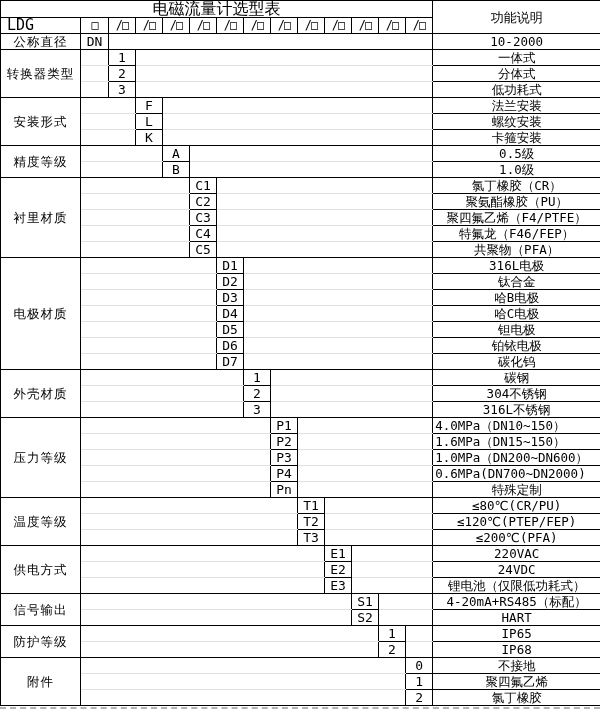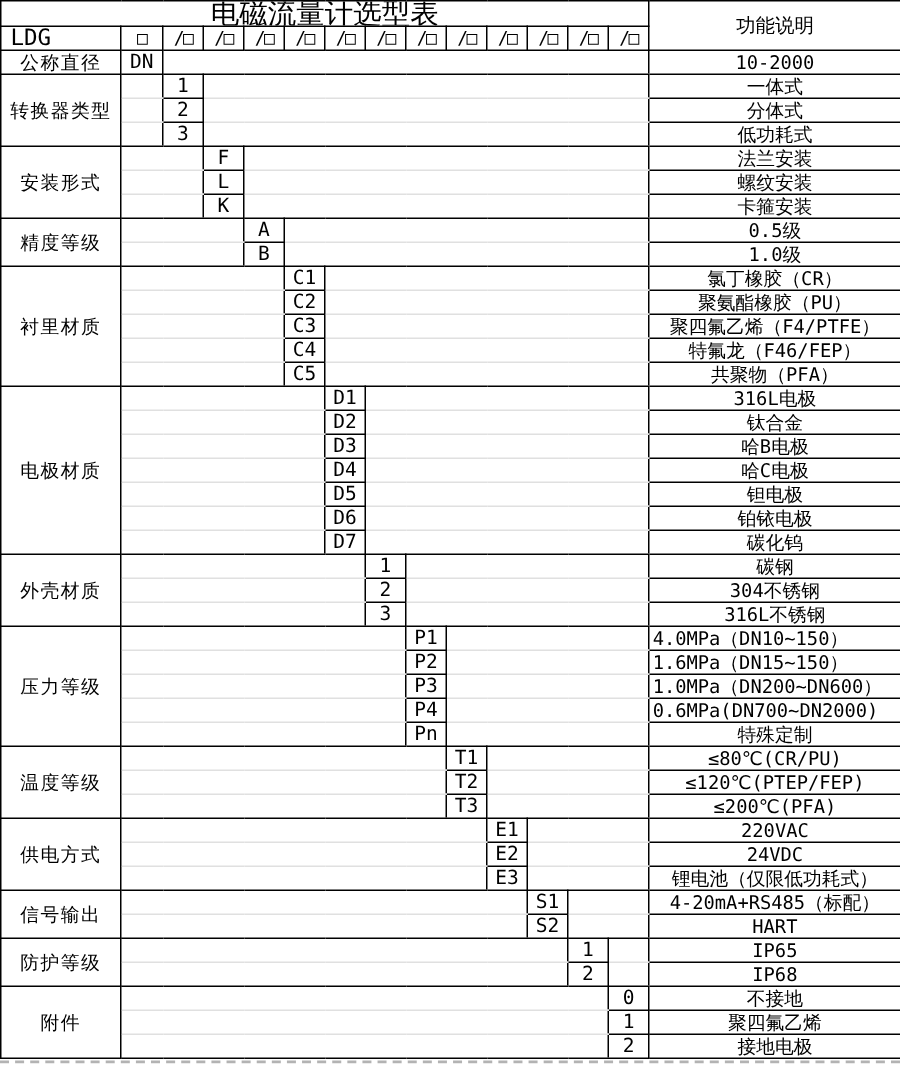--- a/index.html
+++ b/index.html
@@ -1,21 +1,21 @@
 <!DOCTYPE html>
 <html><head>
 <meta charset="utf-8">
 <style>
   html,body{margin:0;padding:0;background:#fff;}
   body{width:600px;font-family:"DejaVu Sans Mono","DejaVu Sans","Liberation Sans",sans-serif;color:#000;}
   table.sel{border-collapse:collapse;width:600px;table-layout:fixed;border:1px solid #000;}
   td{padding:0;height:15px;line-height:15px;font-size:12.5px;text-align:center;vertical-align:middle;
      overflow:hidden;white-space:nowrap;}
   td.cell{border:1px solid #000;}
-  td.title-cell{font-size:19px;height:16px;line-height:16px;}
+  td.title-cell{font-size:16px;height:16px;line-height:16px;}
   td.func-head{font-size:13px;text-align:center;}
   td.model-prefix{text-align:left;padding-left:6px;font-size:15px;}
   td.slot{font-size:12px;letter-spacing:-1px;}
   td.label{font-size:12.5px;letter-spacing:1px;}
   td.code{font-size:13px;}
   td.desc{font-size:12.5px;}
   td.desc.left{text-align:left;padding-left:2px;}
   td.filler{border-left:none;border-right:none;
             border-top:1px solid #e0e0e0;border-bottom:1px solid #e0e0e0;}
   td.filler.fend{border-bottom:1px solid #000;}
@@ -330,18 +330,18 @@
     <td class="cell desc">不接地</td>
   </tr>
   <tr>
     <td class="filler" colspan="12"></td>
     <td class="cell code">1</td>
     <td class="cell desc">聚四氟乙烯</td>
   </tr>
   <tr>
     <td class="filler fend" colspan="12"></td>
     <td class="cell code">2</td>
-    <td class="cell desc">接地电极</td>
+    <td class="cell desc">氯丁橡胶</td>
   </tr>
 </tbody>
   </table>
 
 <div class="page-break"></div>
 
 </body></html>

